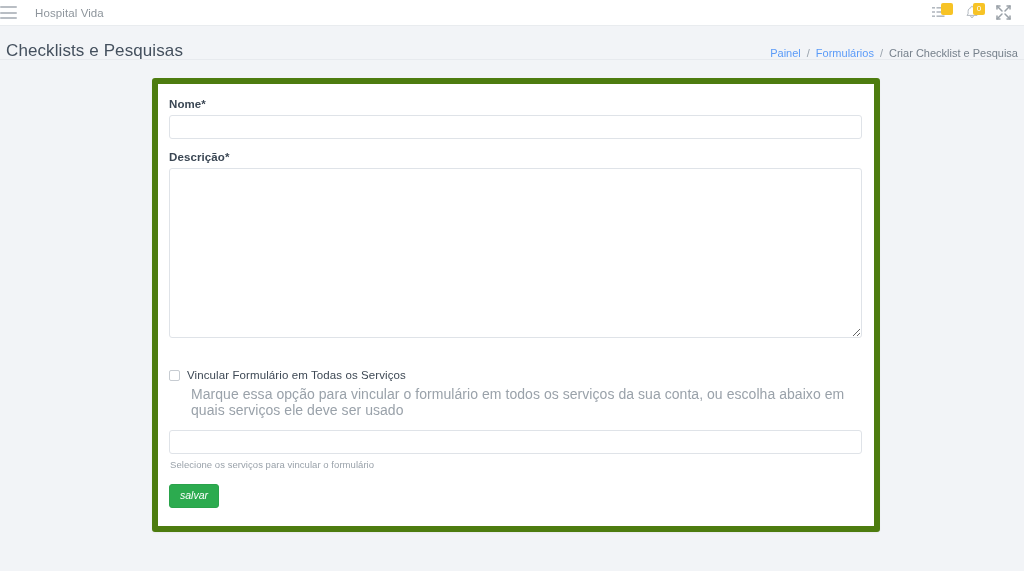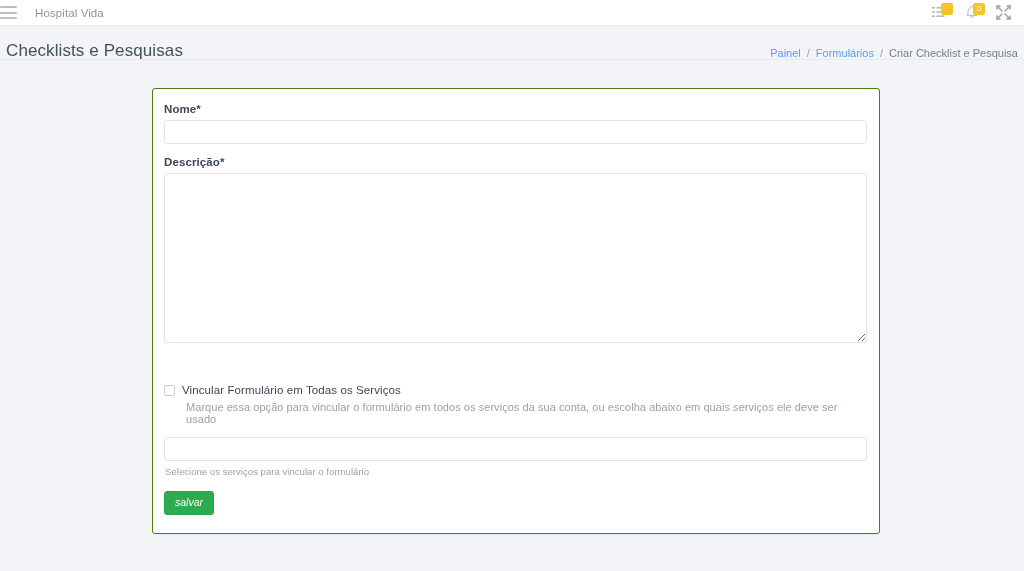--- a/index.html
+++ b/index.html
@@ -101,24 +101,24 @@
 
   
   .content {
     padding: 16px 0 0 0;
     height: calc(571px - 26px - 35px);
     background: #f2f4f7;
   }
   .card {
     position: absolute;
     left: 152px;
-    top: 88px;
+    top: 78px;
     width: 728px;
     background: #ffffff;
-    border: 1px solid #4d7c0f;
+    border: 6px solid #4d7c0f;
     border-radius: 3px;
     box-shadow: 0 1px 2px rgba(0,0,0,0.045);
     padding: 14px 12px 18px 11px;
   }
 
   .field { margin-bottom: 0; }
   .label {
     font-size: 11.5px;
     font-weight: bold;
     color: #3b4754;
@@ -168,39 +168,39 @@
   }
   .select-value {
     font-size: 11.5px;
     color: #8a929b;
     letter-spacing: .1px;
   }
 
   .check-row {
     display: flex;
     align-items: center;
-    margin-top: 27px;
+    margin-top: 17px;
   }
   .checkbox {
     width: 11px; height: 11px;
     border: 1px solid #c7ccd2;
     border-radius: 2px;
     background: #fff;
     margin-right: 7px;
     flex: none;
     cursor: pointer;
   }
   .check-label {
     font-size: 11.5px;
     color: #3d4854;
     letter-spacing: .1px;
     cursor: pointer;
   }
   .help-text {
-    font-size: 11px;
+    font-size: 14px;
     color: #9aa2aa;
     margin: 5px 0 0 22px;
     letter-spacing: .05px;
   }
   .help-text-tight {
     font-size: 9.5px;
     color: #9aa2aa;
     margin: 5px 0 0 1px;
     letter-spacing: .05px;
   }

